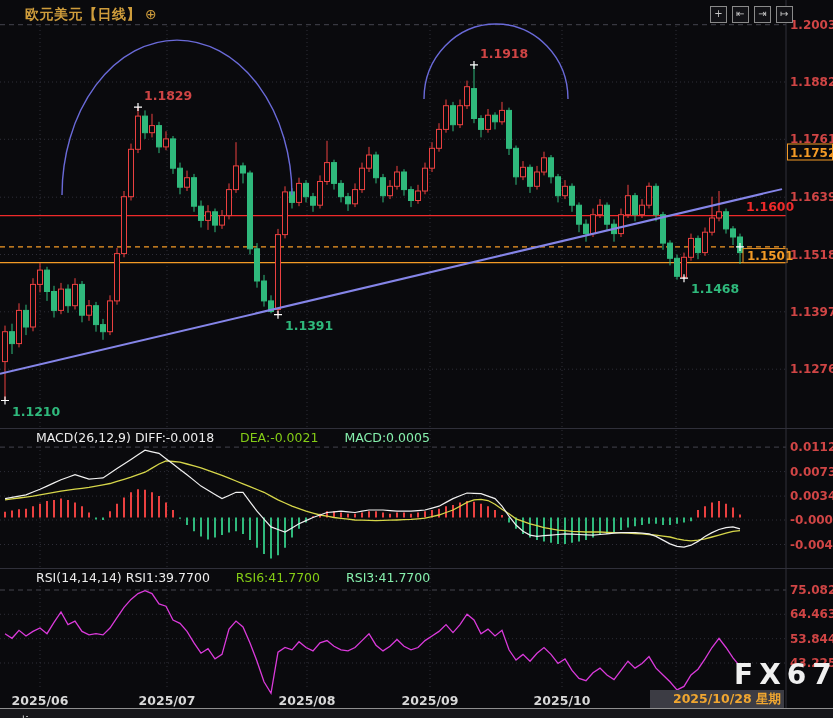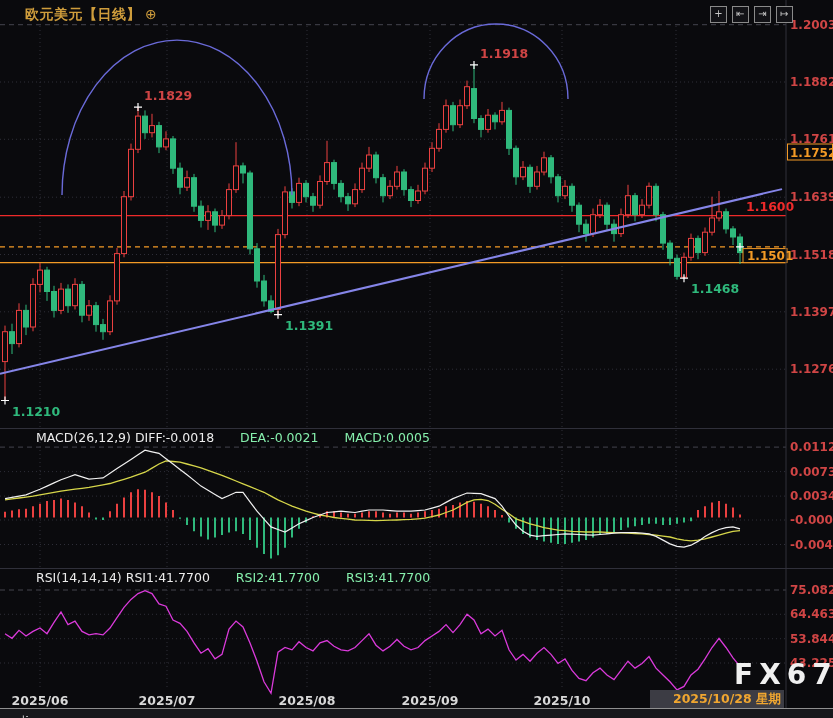--- a/index.html
+++ b/index.html
@@ -11,21 +11,21 @@
   #title{left:5px;top:6px;font-size:14px;font-weight:bold;color:#cf9d3c;letter-spacing:.5px;}
   #title .plus{font-weight:normal;margin-left:4px;}
   #toolbar{right:40px;top:6px;display:flex;gap:5px;}
   .tool{width:15px;height:15px;border:1px solid #8a8a8a;color:#c8c8c8;font-size:10px;
         line-height:14px;text-align:center;background:#121216;}
   .panel-header{left:4px;font-size:12.5px;white-space:nowrap;}
   .panel-header span{margin-right:14px;margin-left:12px;}
   #macd-header{top:430px;}
   #rsi-header{top:570px;}
   .hdr-white{color:#ececec;}
-  .hdr-yellow{color:#86efac;}
+  .hdr-yellow{color:#84cc16;}
   .hdr-magenta{color:#86efac;}
   #watermark{left:686px;top:658px;font-size:28px;color:#f0f0f0;letter-spacing:6px;font-weight:700;margin-left:28px;}
   #current-date{left:650px;top:690px;width:114px;height:18px;background:#3c3c44;
       color:#f0a630;font-size:12.5px;font-weight:bold;text-align:center;line-height:18px;
       border-bottom:2px solid #e6e6e6;}
   #tabbar{left:0;top:708px;width:833px;height:24px;background:#17171b;
       border-top:1px solid #8f8f8f;font-size:13px;color:#b5b5b5;white-space:nowrap;padding-top:3px;box-sizing:border-box;}
   #tabbar .tab{display:inline-block;padding:1px 9px;}
   #tabbar .tab.partial{width:8px;overflow:hidden;padding:1px 0;color:#ddd;}
   #chart-holder{left:0;top:0;}
@@ -434,20 +434,20 @@
     <div class="tool">⇤</div>
     <div class="tool">⇥</div>
     <div class="tool">↦</div>
   </div>
 
 <div id="macd-header" class="abs panel-header">
   <span class="hdr-white">MACD(26,12,9) DIFF:-0.0018</span><span class="hdr-yellow">DEA:-0.0021</span><span class="hdr-magenta">MACD:0.0005</span>
 </div>
 
 <div id="rsi-header" class="abs panel-header">
-  <span class="hdr-white">RSI(14,14,14) RSI1:41.7700</span><span class="hdr-yellow">RSI2:41.7700</span><span class="hdr-magenta">RSI3:41.7700</span>
+  <span class="hdr-white">RSI(14,14,14) RSI1:39.7700</span><span class="hdr-yellow">RSI6:41.7700</span><span class="hdr-magenta">RSI3:41.7700</span>
 </div>
 
 <div id="watermark" class="abs">FX678</div>
 
 <div id="current-date" class="abs">2025/10/28 星期二</div>
 
 <div id="tabbar" class="abs"><span class="tab partial">标</span></div>
 
 </body></html>

